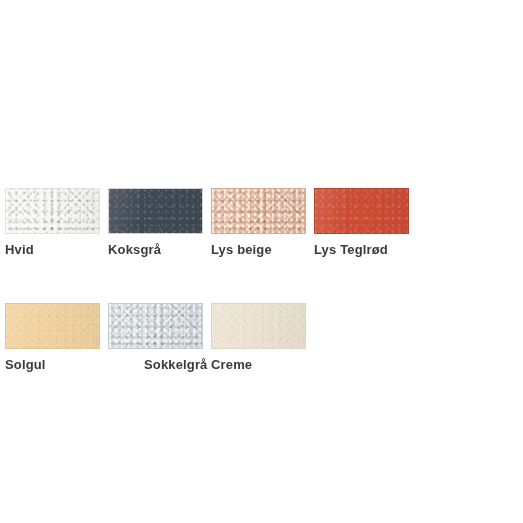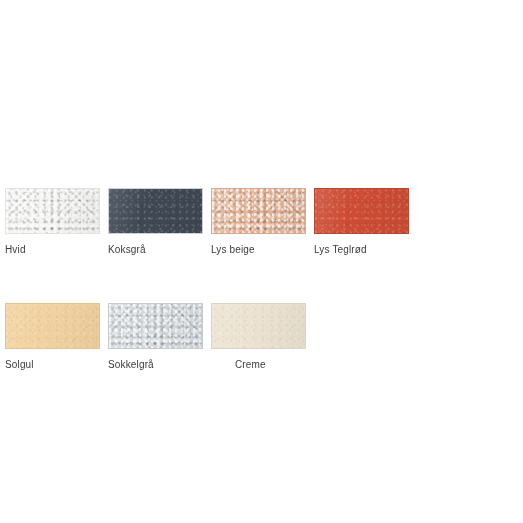--- a/index.html
+++ b/index.html
@@ -81,23 +81,23 @@
       radial-gradient(circle at 48% 90%, rgba(0,0,0,0.13) 0.8px, rgba(0,0,0,0) 1.9px),
       radial-gradient(circle at 26% 50%, rgba(255,255,255,0.52) 0.8px, rgba(255,255,255,0) 1.8px),
       radial-gradient(circle at 70% 38%, rgba(0,0,0,0.12) 0.8px, rgba(0,0,0,0) 1.8px);
     background-size: 6px 6px, 8px 8px, 10px 10px, 7px 7px, 12px 12px, 9px 9px, 5px 5px, 11px 11px;
   }
   .swatch-chip.texture-low::before {
     opacity: 0.45;
   }
   .swatch-label {
     margin-top: 11px;
-    font-size: 10px;
+    font-size: 13px;
     line-height: 10px;
-    font-weight: normal;
+    font-weight: bold;
     letter-spacing: 0.15px;
     color: #3b3b3b;
     white-space: nowrap;
   }
 </style>
 </head>
 <body style="background-color: rgb(255, 255, 255);">
 
 <div id="palette-root">
   <div class="swatch-grid">
@@ -119,21 +119,21 @@
           <div class="swatch-label" style="color: rgb(59, 59, 59);">Lys Teglrød</div>
         </div>
       </div>
       <div class="swatch-row">
         <div class="swatch-cell">
           <div class="swatch-chip texture-low" style="background-color: rgb(242, 210, 160); border: 1px solid rgb(226, 195, 146);"></div>
           <div class="swatch-label" style="color: rgb(59, 59, 59);">Solgul</div>
         </div>
         <div class="swatch-cell">
           <div class="swatch-chip texture-heavy" style="background-color: rgb(211, 217, 221); border: 1px solid rgb(196, 202, 205);"></div>
-          <div class="swatch-label" style="color: rgb(59, 59, 59);">Sokkelgrå</div>
+          <div class="swatch-label" style="color: rgb(59, 59, 59); margin-left: 36px;">Sokkelgrå</div>
         </div>
         <div class="swatch-cell">
           <div class="swatch-chip texture-low" style="background-color: rgb(236, 227, 210); border: 1px solid rgb(221, 212, 195);"></div>
-          <div class="swatch-label" style="color: rgb(59, 59, 59); margin-left: 24px;">Creme</div>
+          <div class="swatch-label" style="color: rgb(59, 59, 59);">Creme</div>
         </div>
       </div>
     </div>
 </div>
 
 </body></html>

